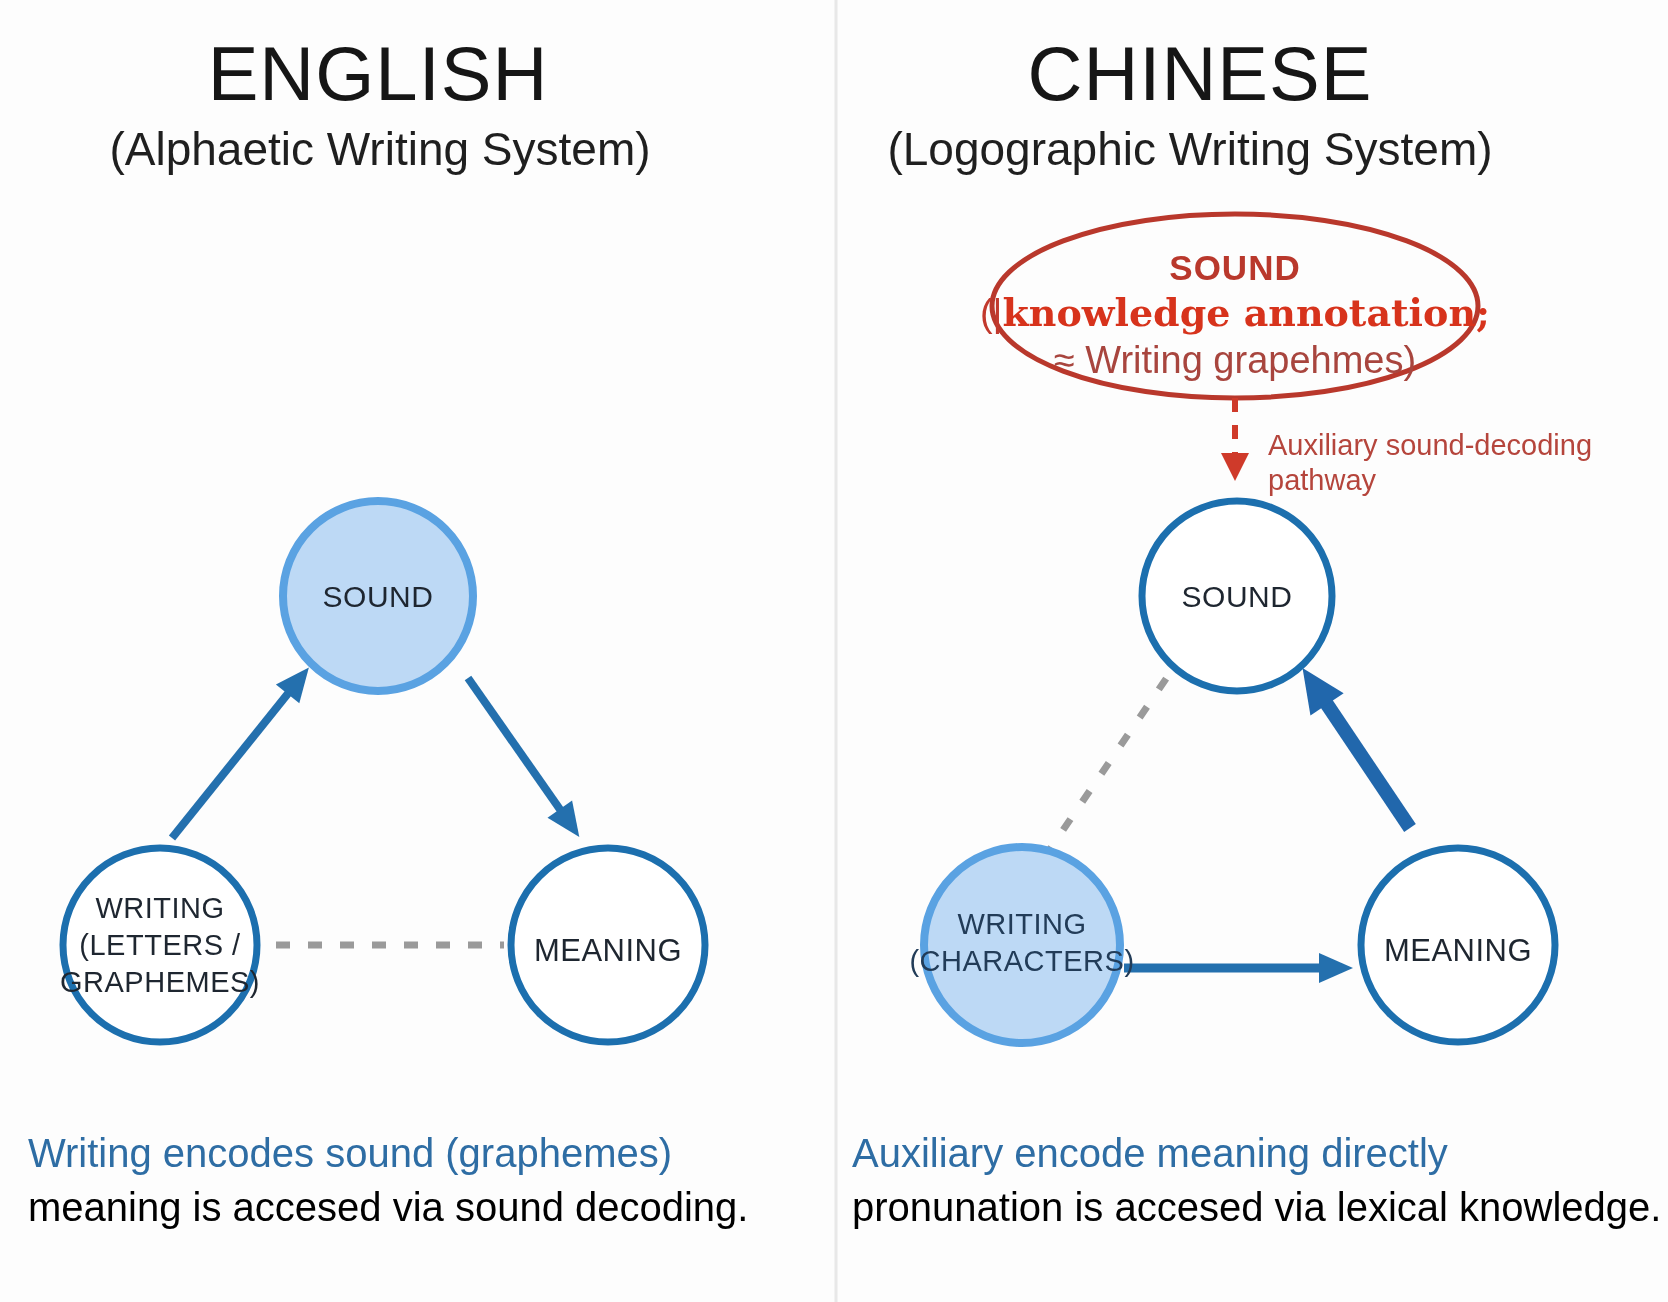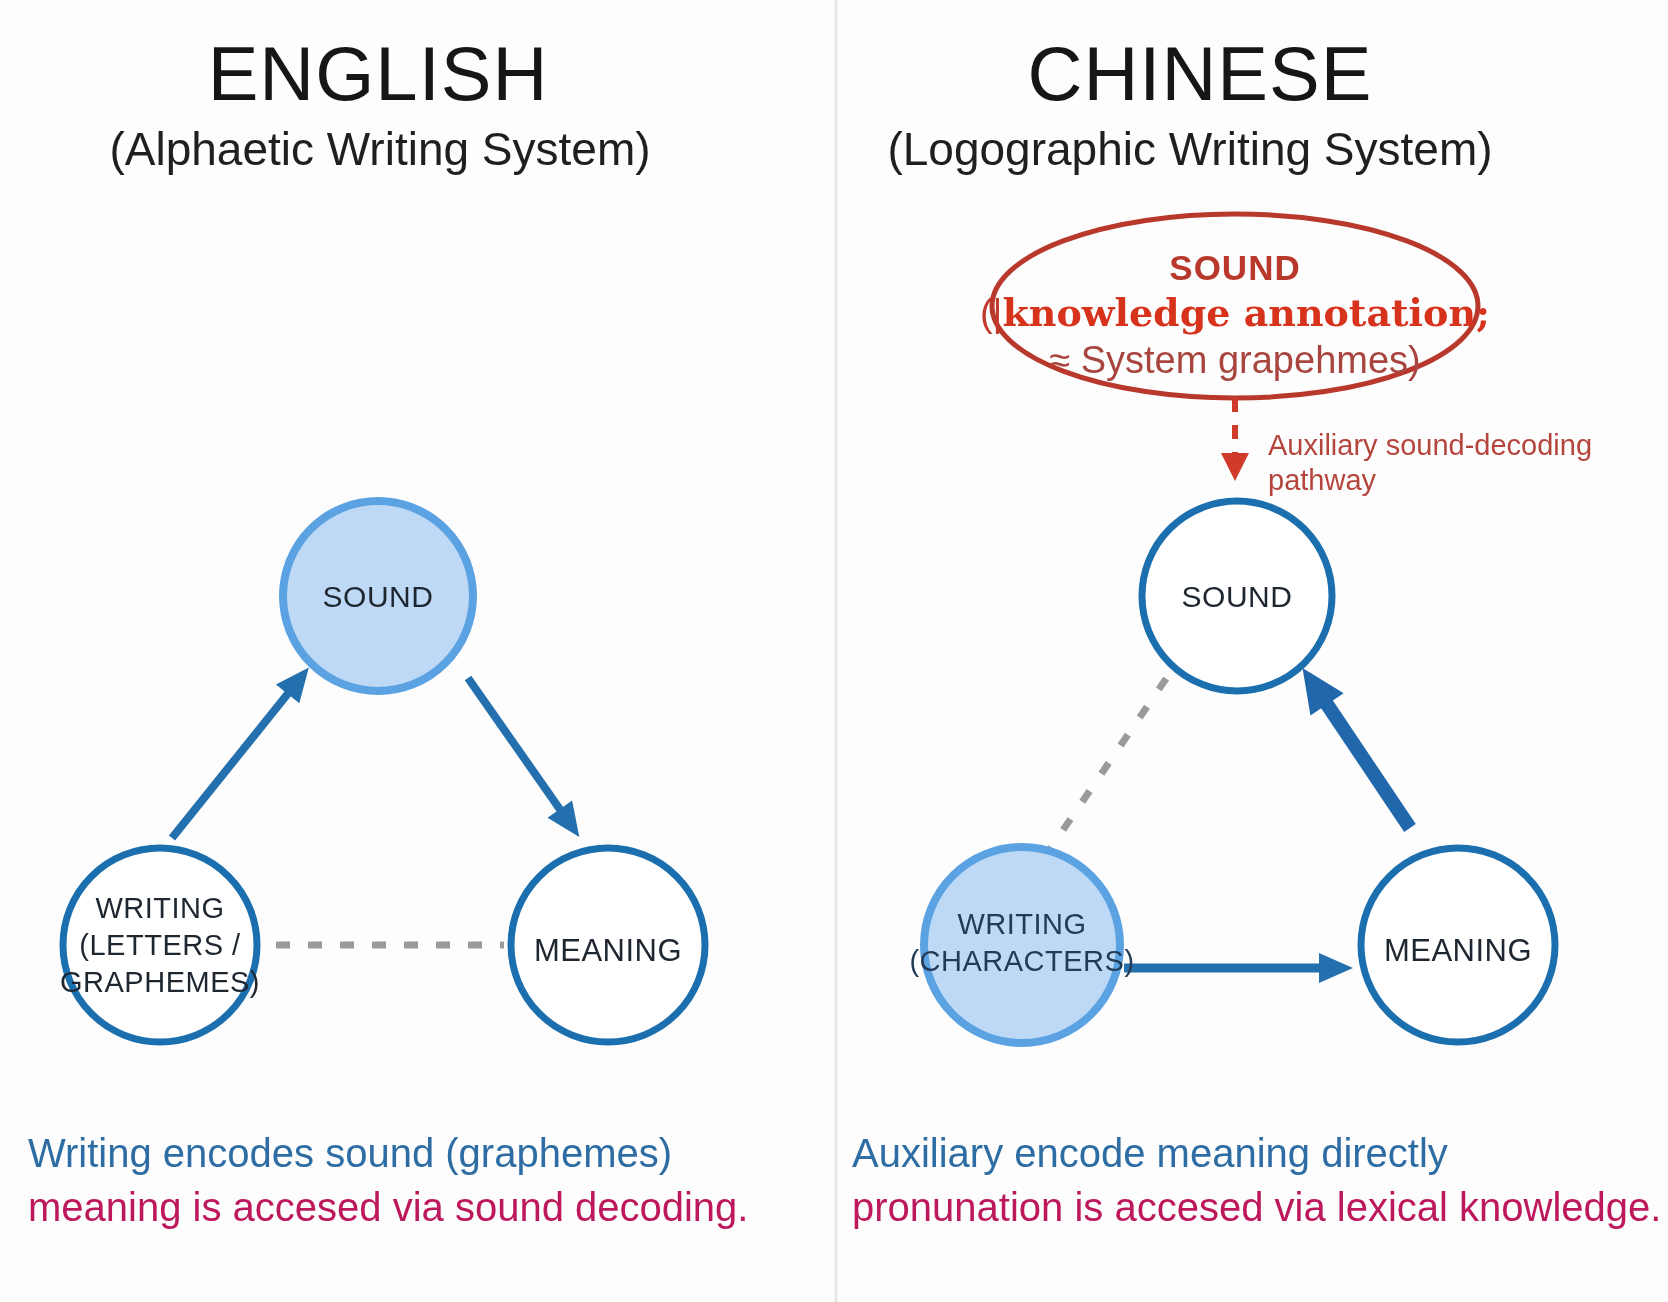--- a/index.html
+++ b/index.html
@@ -48,21 +48,21 @@
   .pinyin-line2 .serif { font-family:"DejaVu Serif", serif; font-weight:700; }
   .pinyin-line3 { font-size:38px; font-weight:500; line-height:44px; color:#a8453e; }
 
   .pathway-label {
     position:absolute; left:1268px; top:428px;
     font-size:29px; line-height:35px; color:#b5453c; white-space:nowrap;
   }
 
   .caption { position:absolute; font-size:40px; line-height:51px; white-space:nowrap; }
   .cap-line1 { color:var(--caption-blue,#2e6da4); }
-  .cap-line2 { color:#be185d; }
+  .cap-line2 { color:#000000; }
 </style>
 </head>
 <body>
 
 <div class="canvas">
 
   <svg class="layer" viewBox="0 0 1668 1302">
     <defs>
       <marker id="ah-blue" markerUnits="userSpaceOnUse" markerWidth="36" markerHeight="32" refX="24" refY="16" orient="auto">
         <path d="M1 1 L35 16 L1 31 Z" fill="#2470ae"></path>
@@ -110,21 +110,21 @@
 
   <div class="caption cap-line1" style="left:28px; top:1128px;">Writing encodes sound (graphemes)</div>
   <div class="caption cap-line2" style="left:28px; top:1182px;">meaning is accesed via sound decoding.</div>
 
   <div class="panel-title" style="left:1200px; top:30px;text-align:center;">CHINESE</div>
   <div class="panel-subtitle" style="left:1190px; top:122px;">(Logographic Writing System)</div>
 
   <div class="pinyin-block">
     <div class="pinyin-title">SOUND</div>
     <div class="pinyin-line2"><span class="open">(|</span><span class="serif">knowledge annotation</span><span class="serif">;</span></div>
-    <div class="pinyin-line3">≈ System grapehmes)</div>
+    <div class="pinyin-line3">≈ Writing grapehmes)</div>
   </div>
 
   <div class="pathway-label">
     <div>Auxiliary sound-decoding</div>
     <div>pathway</div>
   </div>
 
   <div class="node-label" style="left:1237px; top:596px;">SOUND</div>
 
   <div class="node-label small navy" style="left:1022px; top:943px;">

